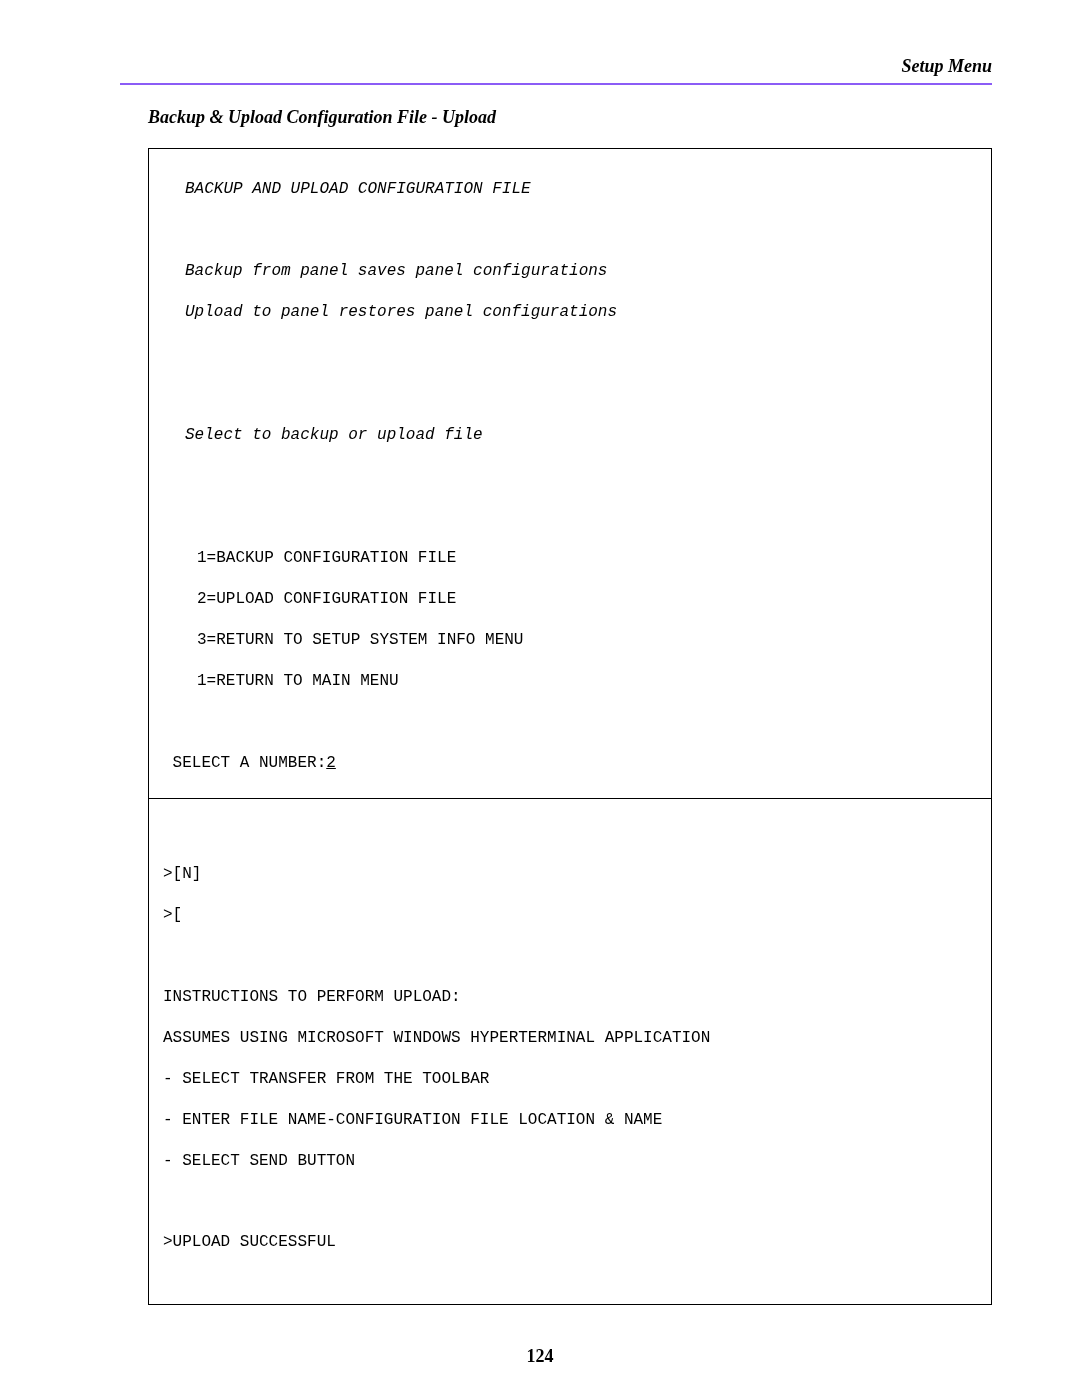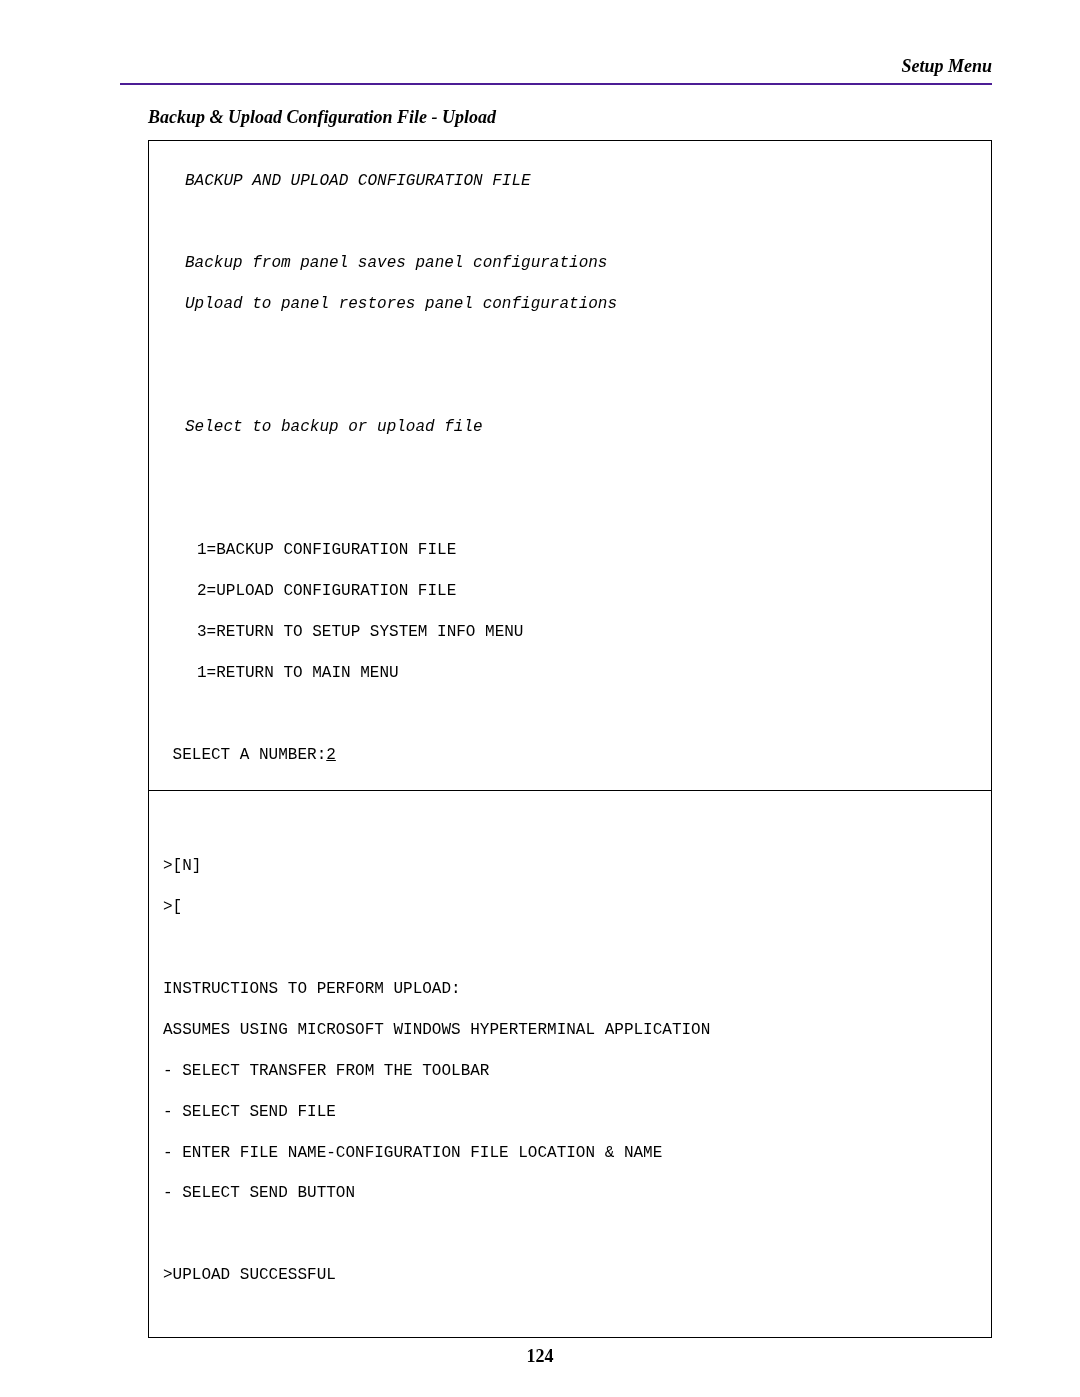--- a/index.html
+++ b/index.html
@@ -15,34 +15,34 @@
     box-sizing: border-box;
     padding: 56px 78px 40px 78px;
     position: relative;
   }
   .header-right {
     text-align: right;
     font-weight: bold;
     font-style: italic;
     font-size: 18px;
     padding-bottom: 6px;
-    border-bottom: 2px solid #4c1d95;
+    border-bottom: 2px solid #8b5cf6;
     margin-left: 42px;
     margin-right: 10px;
   }
   .section {
     margin-left: 70px;
     margin-right: 10px;
   }
   .caption {
     font-weight: bold;
     font-style: italic;
     font-size: 18px;
     margin-top: 22px;
-    margin-bottom: 12px;
+    margin-bottom: 20px;
   }
   .terminal-box {
     border: 1.5px solid #000;
     padding: 10px 14px 10px 14px;
     font-family: "Courier New", Courier, monospace;
     font-size: 16px;
     line-height: 1.28;
     white-space: pre;
   }
   .terminal-box hr {
@@ -91,21 +91,20 @@
 <div> </div>
 <div><span> SELECT A NUMBER:</span><span class="underline">2</span></div>
 <hr>
 <div> </div>
 <div>&gt;[N]</div>
 <div>&gt;[</div>
 <div> </div>
 <div>INSTRUCTIONS TO PERFORM UPLOAD:</div>
 <div>ASSUMES USING MICROSOFT WINDOWS HYPERTERMINAL APPLICATION</div>
 <div>- SELECT TRANSFER FROM THE TOOLBAR</div>
-<div>- SELECT SEND FILE</div>
 <div>- ENTER FILE NAME-CONFIGURATION FILE LOCATION &amp; NAME</div>
 <div>- SELECT SEND BUTTON</div>
 <div> </div>
 <div>&gt;UPLOAD SUCCESSFUL</div>
     </div>
 
   </div>
 
   <div class="page-number">124</div>
 </div>

